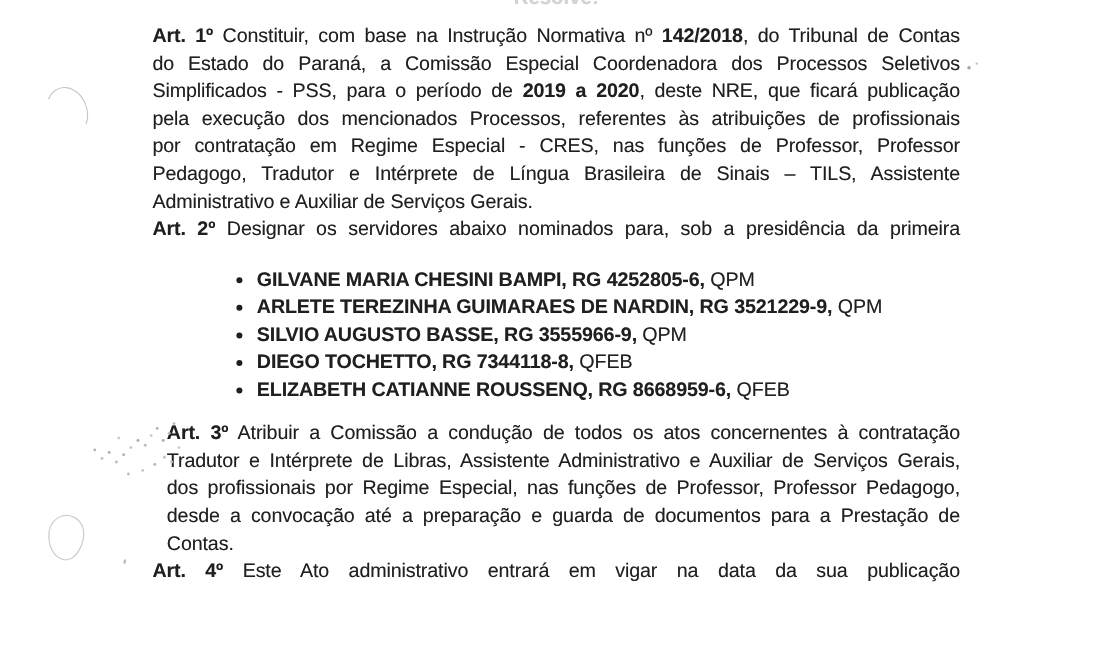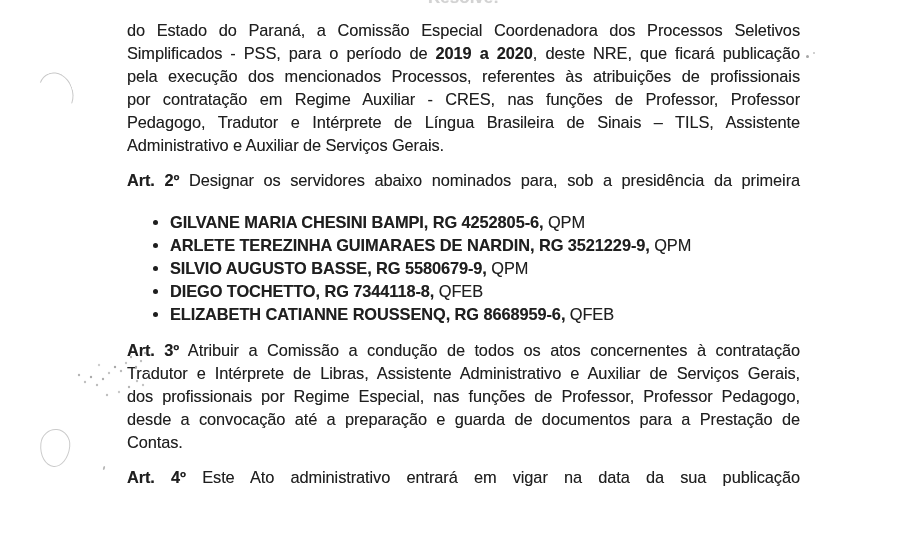--- a/index.html
+++ b/index.html
@@ -31,29 +31,29 @@
     font-size: 16.4px;
     line-height: 23px;
     letter-spacing: -0.1px;
     text-shadow: 0 0 0.3px rgba(35,35,35,0.45);
   }
   .para { margin: 0; }
   .line { text-align: justify; text-align-last: justify; }
   .line.last { text-align-last: left; }
   .b { font-weight: 700; }
 
-  .m12 { margin-top: 12px; }
-  .m13 { margin-top: 13px; }
+  .m12 { }
+  .m13 { margin-top: 13px; margin-left: 12px; }
 
   .members {
     list-style: none;
     margin: 19px 0 0 0;
     padding: 0 0 0 43px;
   }
-  .members li { position: relative; line-height: 23px; font-weight: 400; }
+  .members li { position: relative; line-height: 23px; font-weight: 400; margin-left: 44px; }
   .members li::before {
     content: "";
     position: absolute; left: -17px; top: 9px;
     width: 5px; height: 5px; border-radius: 50%;
     background: #1e1e1e;
   }
   .m-bold { font-weight: 700; }
 
   
   .arc1 {
@@ -91,36 +91,37 @@
 </head>
 <body>
 
 <div class="page">
 
   <div class="cutoff">Resolve:</div>
 
   <div class="doc">
 
     <div class="para">
+      <div class="line"><span class="b">Art. 1º</span><span> Constituir, com base na Instrução Normativa nº </span><span class="b">142/2018</span><span>, do Tribunal de Contas</span></div>
       <div class="line">do Estado do Paraná, a Comissão Especial Coordenadora dos Processos Seletivos</div>
       <div class="line"><span>Simplificados - PSS, para o período de </span><span class="b">2019 a 2020</span><span>, deste NRE, que ficará publicação</span></div>
       <div class="line">pela execução dos mencionados Processos, referentes às atribuições de profissionais</div>
-      <div class="line">por contratação em Regime Auxiliar - CRES, nas funções de Professor, Professor</div>
+      <div class="line">por contratação em Regime Especial - CRES, nas funções de Professor, Professor</div>
       <div class="line">Pedagogo, Tradutor e Intérprete de Língua Brasileira de Sinais – TILS, Assistente</div>
       <div class="line last">Administrativo e Auxiliar de Serviços Gerais.</div>
     </div>
 
     <div class="para m12">
       <div class="line"><span class="b">Art. 2º</span><span> Designar os servidores abaixo nominados para, sob a presidência da primeira</span></div>
     </div>
 
     <ul class="members">
       <li><span class="m-bold">GILVANE MARIA CHESINI BAMPI, RG 4252805-6,</span><span> QPM</span></li>
       <li><span class="m-bold">ARLETE TEREZINHA GUIMARAES DE NARDIN, RG 3521229-9,</span><span> QPM</span></li>
-      <li><span class="m-bold">SILVIO AUGUSTO BASSE, RG 5580679-9,</span><span> QPM</span></li>
+      <li><span class="m-bold">SILVIO AUGUSTO BASSE, RG 3555966-9,</span><span> QPM</span></li>
       <li><span class="m-bold">DIEGO TOCHETTO, RG 7344118-8,</span><span> QFEB</span></li>
       <li><span class="m-bold">ELIZABETH CATIANNE ROUSSENQ, RG 8668959-6,</span><span> QFEB</span></li>
     </ul>
 
     <div class="para m13">
       <div class="line"><span class="b">Art. 3º</span><span> Atribuir a Comissão a condução de todos os atos concernentes à contratação</span></div>
       <div class="line">Tradutor e Intérprete de Libras, Assistente Administrativo e Auxiliar de Serviços Gerais,</div>
       <div class="line">dos profissionais por Regime Especial, nas funções de Professor, Professor Pedagogo,</div>
       <div class="line">desde a convocação até a preparação e guarda de documentos para a Prestação de</div>
       <div class="line last">Contas.</div>

